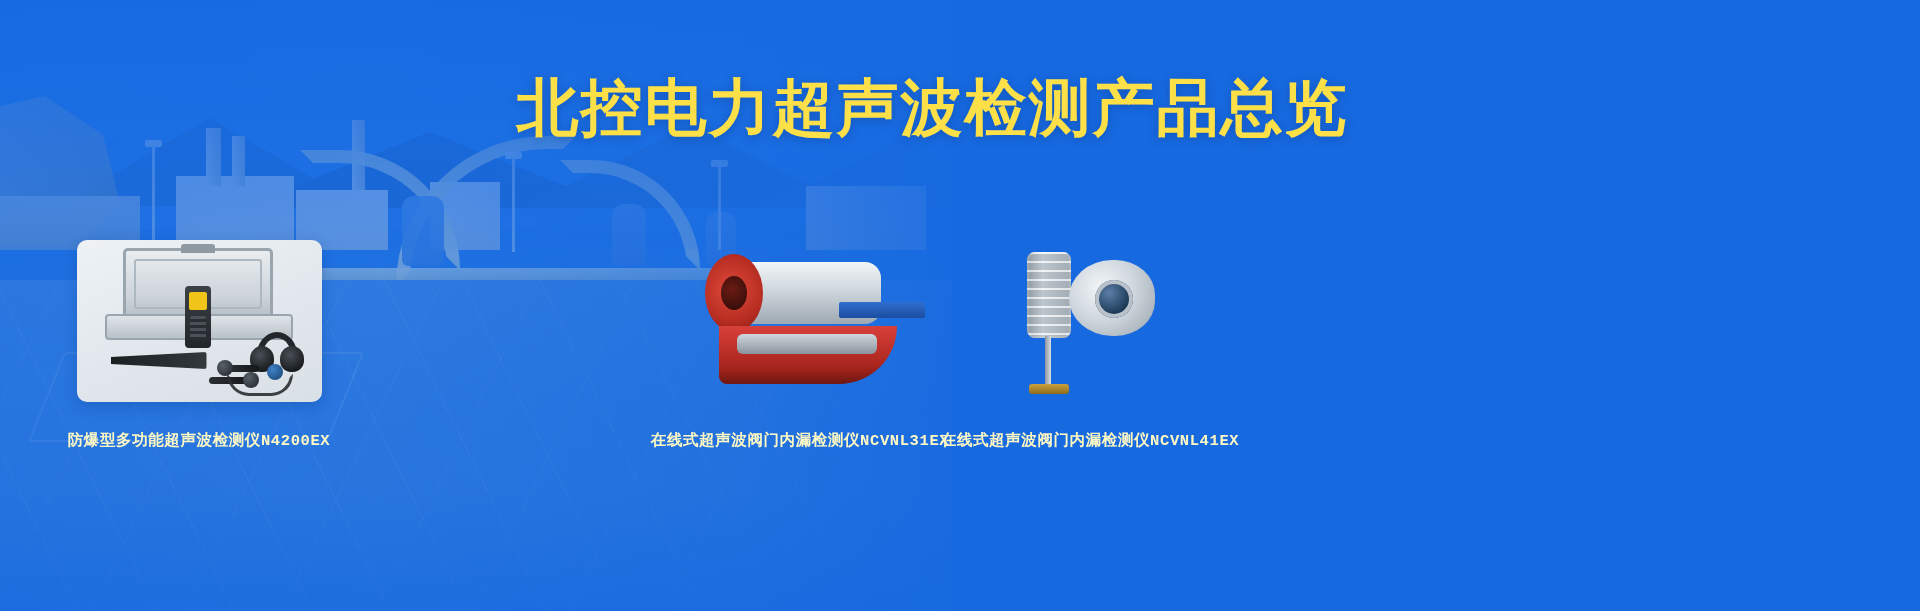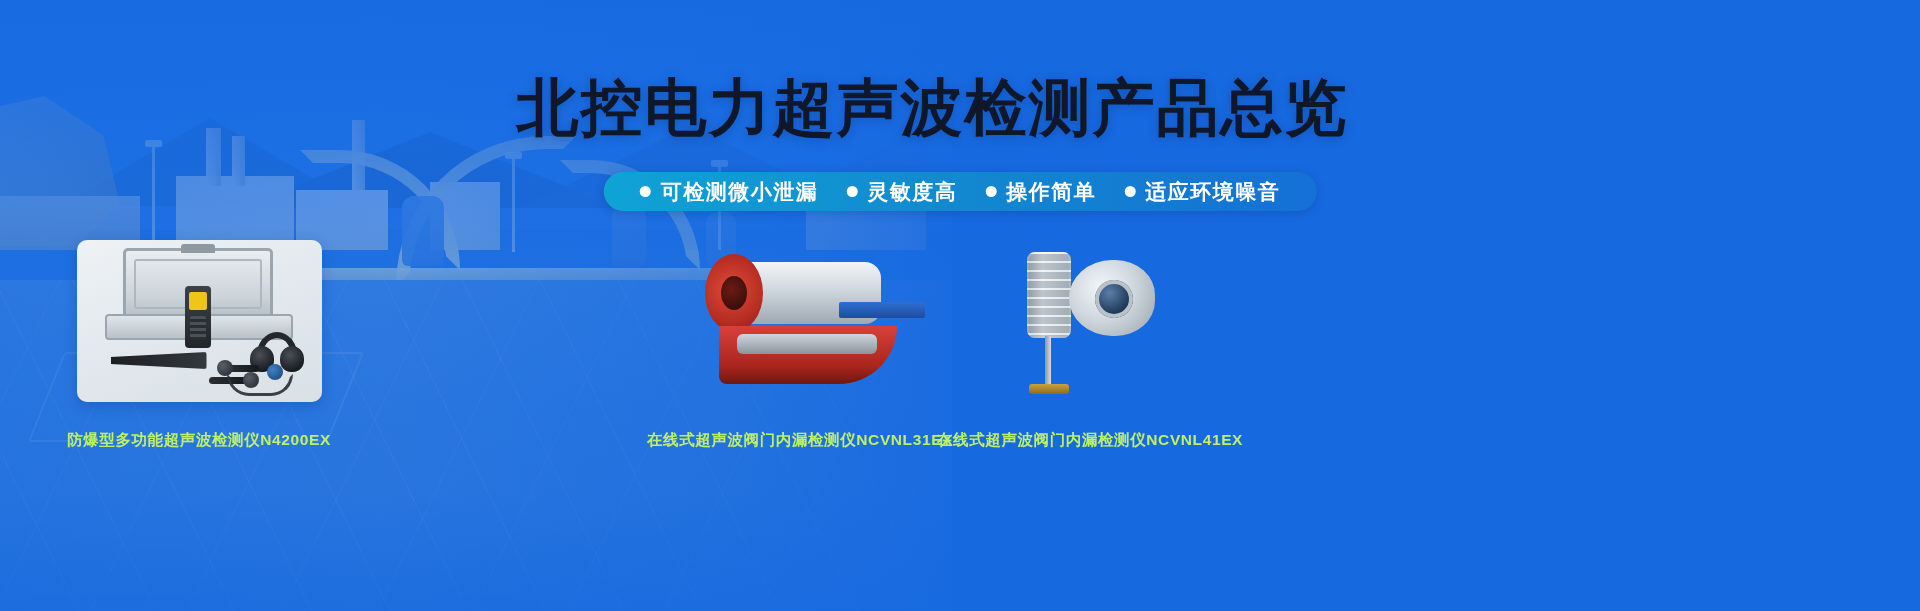--- a/index.html
+++ b/index.html
@@ -135,21 +135,21 @@
   }
   .bottom-wash {
     position:absolute; left:0; bottom:0; width:1920px; height:120px;
     background:linear-gradient(0deg, rgba(23,105,224,.55) 0%, rgba(23,105,224,0) 100%);
   }
 
   
   #headline {
     position:absolute; left:0; top:66px; width:1865px;
     text-align:center;
-    font-size:62px; font-weight:bold; color:#0f172a;
+    font-size:62px; font-weight:bold; color:#fde047;
     letter-spacing:2px;
     text-shadow:0 2px 10px rgba(8,50,120,.35);
     white-space:nowrap;
   }
 
   
   #subtitle-bar {
     position:absolute; left:50%; top:172px; transform:translateX(-50%);
     height:39px;
     display:flex; align-items:center; justify-content:center;
@@ -181,23 +181,24 @@
   .p-card {
     position:relative;
     border-radius:10px;
     overflow:hidden;
     background:linear-gradient(160deg,#eef2f5 0%,#e2e8ed 50%,#d9e0e6 100%);
     box-shadow:0 4px 14px rgba(4,38,94,.22);
   }
   .p-card.plain { background:none; box-shadow:none; }
   .p-caption {
     margin-top:0;
-    color:#bef264; font-size:15.5px; font-weight:bold;
+    color:#fef9c3; font-size:15.5px; font-weight:bold;
     letter-spacing:.6px; white-space:nowrap;
     text-align:center;
+    font-family:Liberation Mono, monospace;
   }
 
   
   .case-wrap { width:245px; height:162px; position:relative; }
   .case-lid {
     position:absolute; left:46px; top:8px; width:150px; height:72px;
     background:linear-gradient(180deg,#e9edf0,#ccd3d9 70%,#b7c0c7);
     border:3px solid #9aa5ad; border-radius:5px;
   }
   .case-lid::before {
@@ -407,38 +408,20 @@
     <div class="pit"></div>
   </div>
 
   <div class="right-block"></div>
   <div class="photo-wash"></div>
   <div class="top-wash"></div>
   <div class="bottom-wash"></div>
 
   <div id="headline">北控电力超声波检测产品总览</div>
 
-  <div id="subtitle-bar">
-    <div class="sub-item">
-      <span class="sub-dot"></span>
-      <span>可检测微小泄漏</span>
-    </div>
-    <div class="sub-item">
-      <span class="sub-dot"></span>
-      <span>灵敏度高</span>
-    </div>
-    <div class="sub-item">
-      <span class="sub-dot"></span>
-      <span>操作简单</span>
-    </div>
-    <div class="sub-item">
-      <span class="sub-dot"></span>
-      <span>适应环境噪音</span>
-    </div>
-  </div>
 
   <div id="product-row">
 
     <div class="product" style="left:75px;width:248px;">
       <div class="p-card">
         <div class="case-wrap">
           <div class="case-lid"></div>
           <div class="case-base"></div>
           <div class="device">
             <div class="screen"></div>

